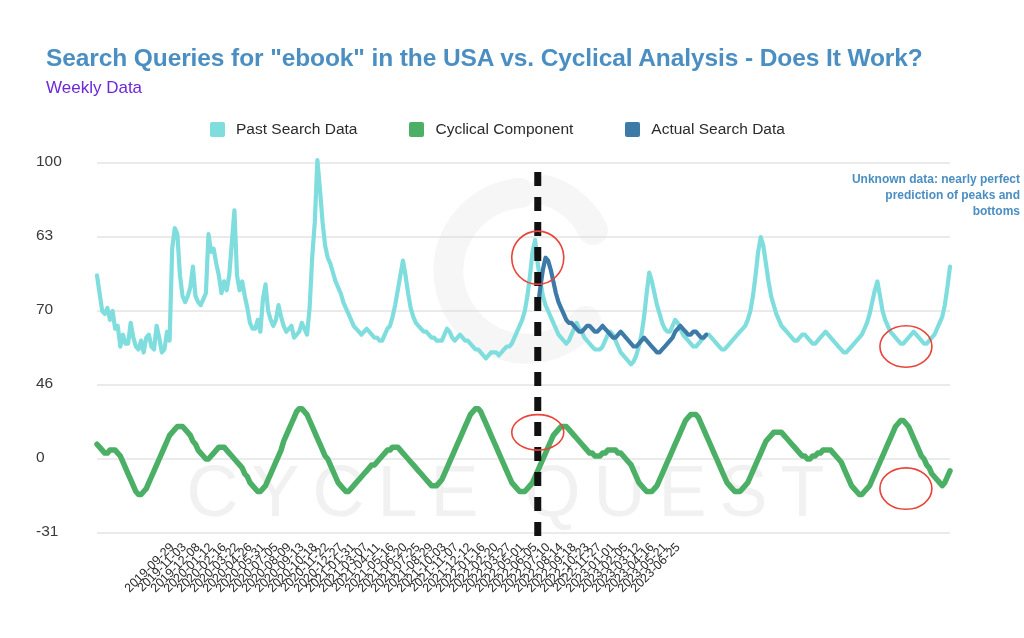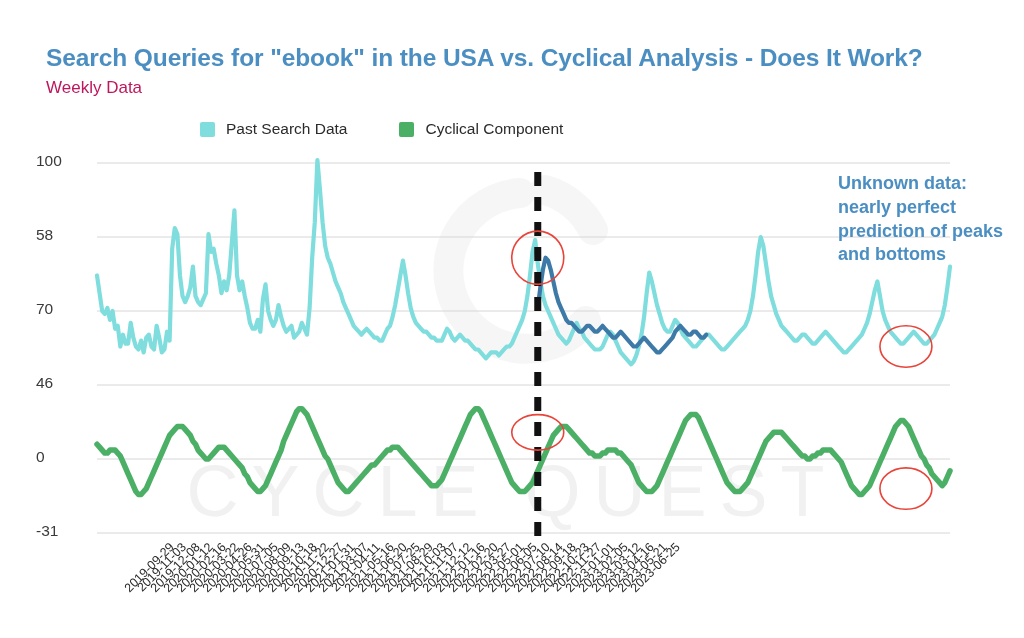--- a/index.html
+++ b/index.html
@@ -11,44 +11,44 @@
   }
   #root { position: relative; width: 1024px; height: 638px; background:#fff; }
 
   .title {
     position: absolute; left: 46px; top: 44px;
     font-size: 24.5px; font-weight: 600; color: #4a8ec2;
     letter-spacing: -0.1px; white-space: nowrap;
   }
   .subtitle {
     position: absolute; left: 46px; top: 78px;
-    font-size: 17px; font-weight: 400; color: #be185d;
+    font-size: 17px; font-weight: 400; color: #6d28d9;
     white-space: nowrap;
   }
 
   .legend {
-    position: absolute; left: 200px; top: 120px;
+    position: absolute; left: 210px; top: 120px;
     display: flex; align-items: center; gap: 52px;
   }
   .legend-item { display: flex; align-items: center; gap: 11px; }
   .legend-swatch { width: 15px; height: 15px; border-radius: 2px; display:block; }
   .legend-label { font-size: 15.5px; color: #2b2b2b; white-space: nowrap; }
 
   .plot { position: absolute; left: 0; top: 0; width: 1024px; height: 638px; }
 
   .wm-text {
     position: absolute; left: 0; top: 455px; width: 1024px;
     text-align: center; font-size: 72px; letter-spacing: 13px;
     color: #f1f1f1; font-weight: 400; user-select: none;
     line-height: 1;
   }
 
   .annot {
     position: absolute; left: 838px; top: 172px; width: 182px;
-    text-align: left; font-size: 18px; font-weight: 700;
+    text-align: right; font-size: 12px; font-weight: 700;
     color: #4a8ec2; line-height: 1.32;
   }
 
   .ytick {
     position: absolute; width: 52px;
     font-size: 15.5px; color: #3a3a3a;
   }
 
   .xtick {
     position: absolute; font-size: 12.5px; color: #2b2b2b;
@@ -68,20 +68,24 @@
 
   <div class="legend" id="legend">
       <div class="legend-item">
         <span class="legend-swatch" style="background: rgb(127, 221, 221);"></span>
         <span class="legend-label">Past Search Data</span>
       </div>
       <div class="legend-item">
         <span class="legend-swatch" style="background: rgb(76, 175, 102);"></span>
         <span class="legend-label">Cyclical Component</span>
       </div>
+      <div class="legend-item">
+        <span class="legend-swatch" style="background: rgb(61, 122, 168);"></span>
+        <span class="legend-label">Actual Search Data</span>
+      </div>
     </div>
 
   <svg class="plot" id="plot" viewBox="0 0 1024 638" width="1024" height="638">
       <g opacity="0.55">
         <path d="M 520 193 a 78 78 0 1 0 66 128" fill="none" stroke="#f0f0f0" stroke-width="30" stroke-linecap="round"></path>
         <path d="M 545 190 a 78 78 0 0 1 48 40" fill="none" stroke="#f0f0f0" stroke-width="30" stroke-linecap="round"></path>
       </g>
       <line x1="97" x2="950" y1="533" y2="533" stroke="#d6d6d6" stroke-width="1"></line>
       <line x1="97" x2="950" y1="459" y2="459" stroke="#d6d6d6" stroke-width="1"></line>
       <line x1="97" x2="950" y1="385" y2="385" stroke="#d6d6d6" stroke-width="1"></line>
@@ -98,21 +102,21 @@
       <ellipse cx="905.9240121580548" cy="488.6" rx="26" ry="20.72" fill="none" stroke="#e8443a" stroke-width="1.6"></ellipse>
     </svg>
 
   <div class="annot">Unknown data: nearly perfect prediction of peaks and bottoms</div>
 
   <div id="yticks">
       <div class="ytick" style="left: 36px; top: 522px;">-31</div>
       <div class="ytick" style="left: 36px; top: 448px;">0</div>
       <div class="ytick" style="left: 36px; top: 374px;">46</div>
       <div class="ytick" style="left: 36px; top: 300px;">70</div>
-      <div class="ytick" style="left: 36px; top: 226px;">58</div>
+      <div class="ytick" style="left: 36px; top: 226px;">63</div>
       <div class="ytick" style="left: 36px; top: 152px;">100</div>
     </div>
   <div id="xticks">
       <div class="xtick" style="left: 103px; top: 540px;">2019-09-29</div>
       <div class="xtick" style="left: 115.964px; top: 540px;">2019-11-03</div>
       <div class="xtick" style="left: 128.927px; top: 540px;">2019-12-08</div>
       <div class="xtick" style="left: 141.891px; top: 540px;">2020-01-12</div>
       <div class="xtick" style="left: 154.854px; top: 540px;">2020-02-16</div>
       <div class="xtick" style="left: 167.818px; top: 540px;">2020-03-22</div>
       <div class="xtick" style="left: 180.781px; top: 540px;">2020-04-26</div>

